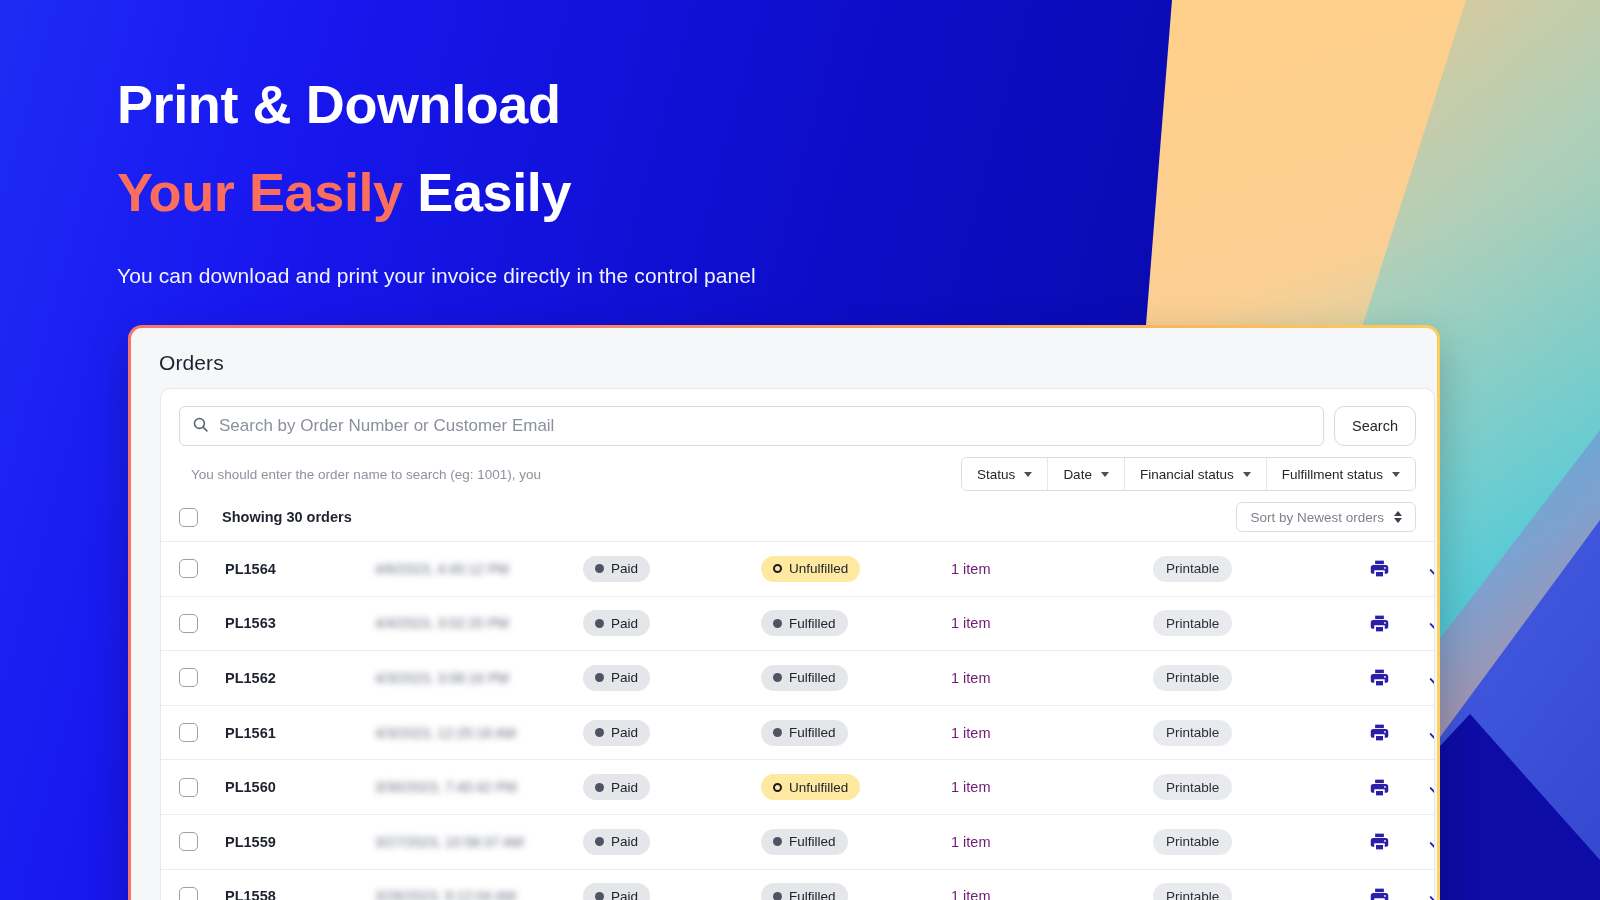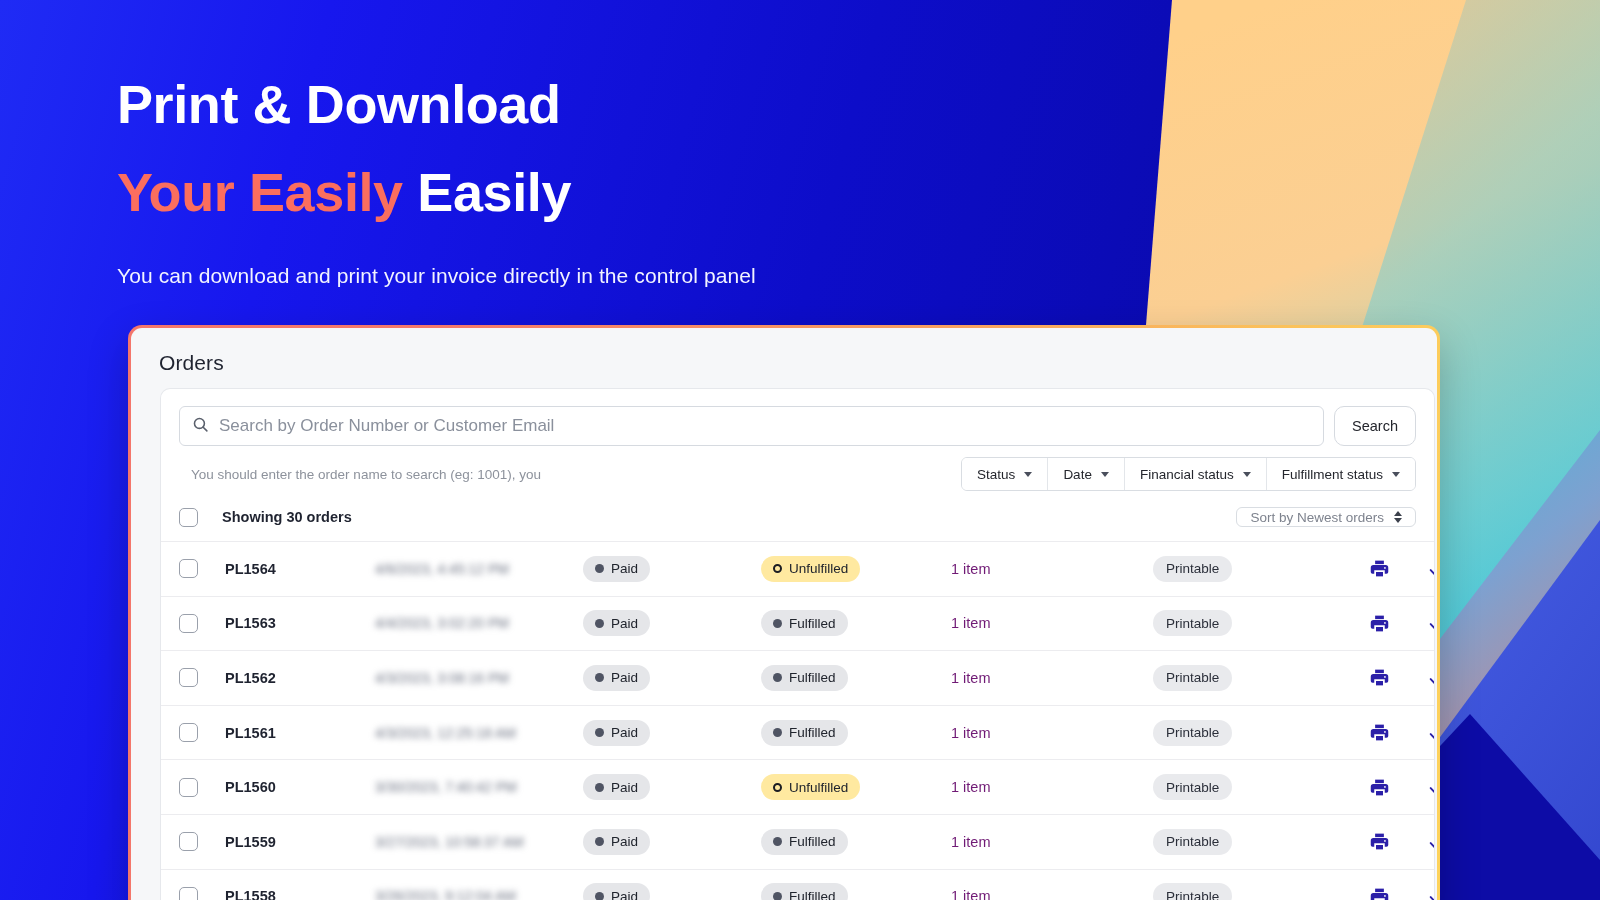--- a/index.html
+++ b/index.html
@@ -206,21 +206,21 @@
     font-weight: 700;
     color: #1f2330;
   }
   .sort-box {
     margin-left: auto;
     display: flex;
     align-items: center;
     gap: 10px;
     border: 1px solid #d9dde2;
     border-radius: 6px;
-    height: 20px;
+    height: 30px;
     padding: 0 13px;
     font-size: 13.5px;
     color: #7e838e;
     background: #fff;
     cursor: pointer;
     white-space: nowrap;
   }
   .updown {
     display: flex;
     flex-direction: column;

